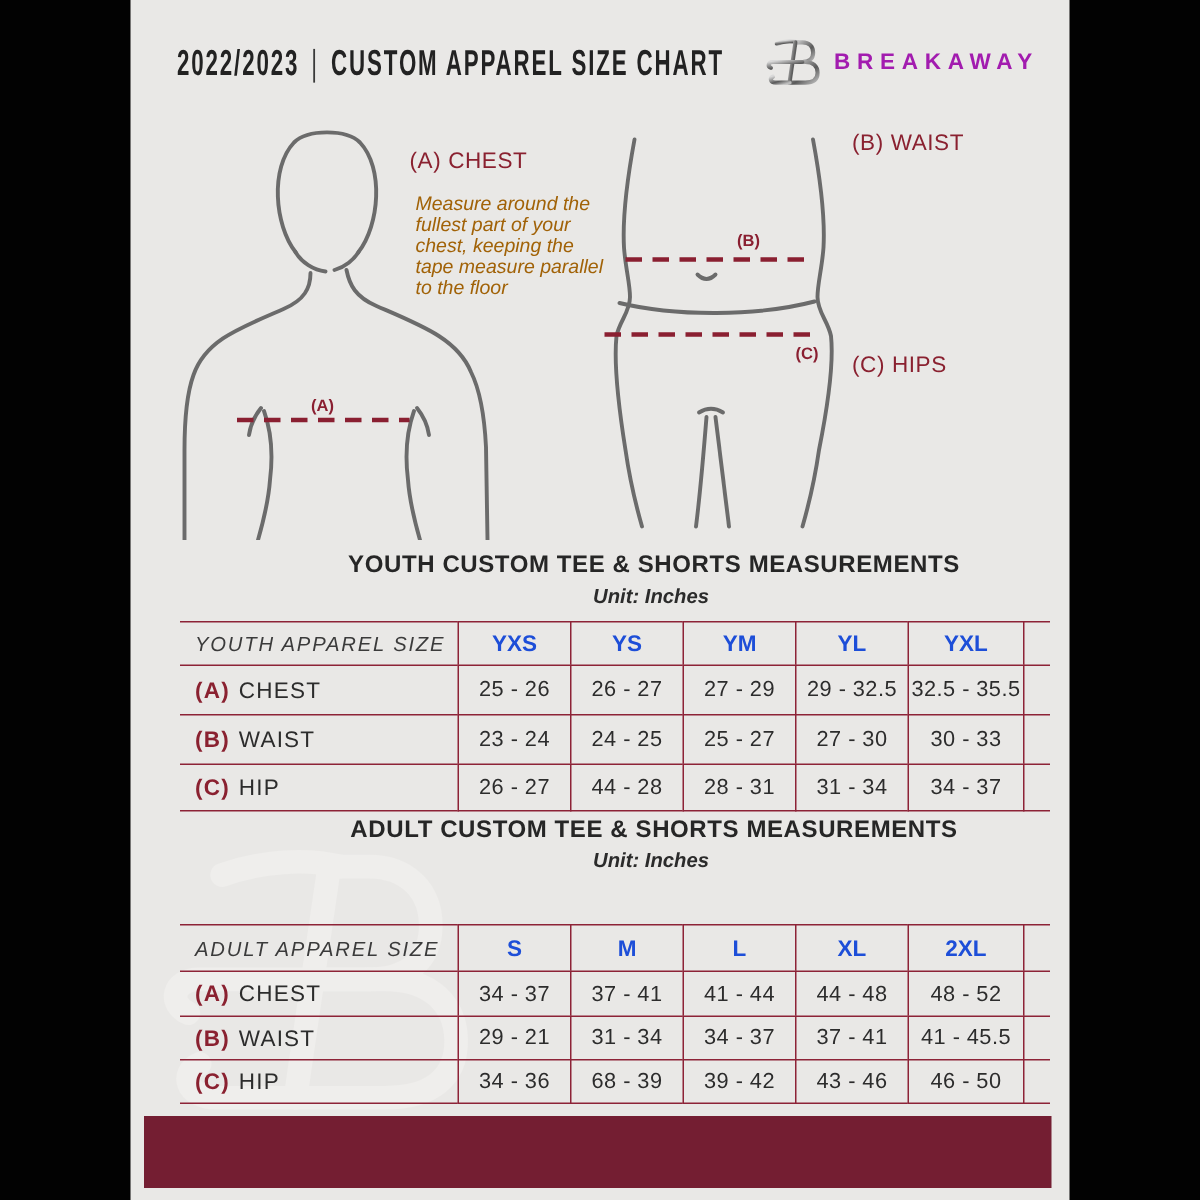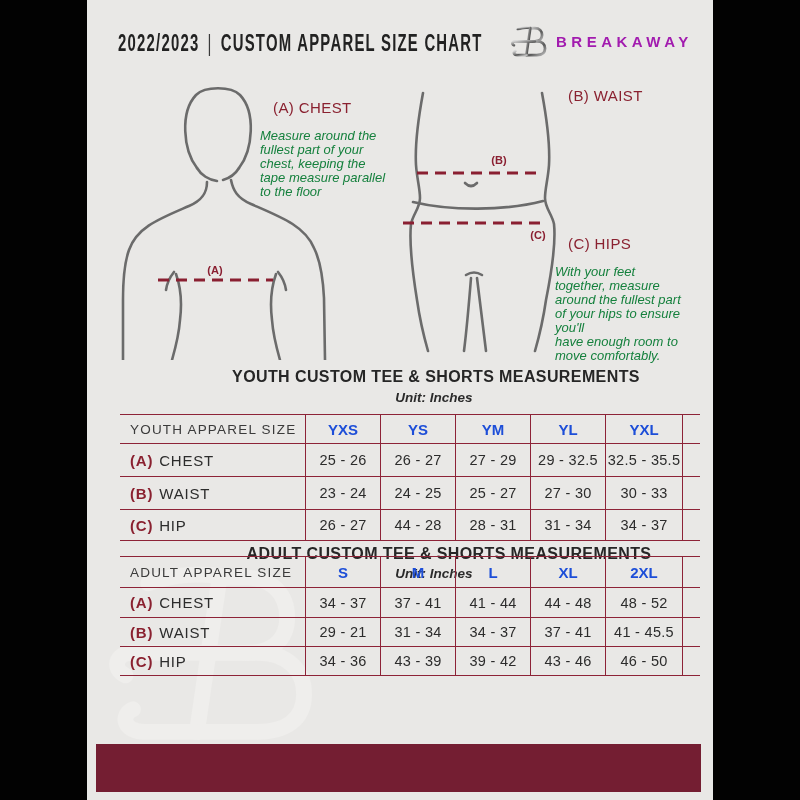--- a/index.html
+++ b/index.html
@@ -13,45 +13,45 @@
             transform:scaleX(0.62);transform-origin:left top;}
   .hdr-left .pipe{font-weight:normal;color:#3a3a3a;}
   .logo-svg{position:absolute;left:423px;top:21px;}
   .brand{position:absolute;left:469px;top:33px;font-size:15px;font-weight:bold;
          letter-spacing:4.5px;color:#a21caf;white-space:nowrap;}
 
   
   .fig{position:absolute;}
   .guide-col{position:absolute;width:160px;}
   .guide-col h3{margin:13px;font-size:15px;font-weight:normal;color:#8a2130;letter-spacing:.4px;}
-  .guide-col p{margin:9px 0 0;font-size:13px;font-style:italic;color:#15803d;
+  .guide-col p{margin:9px 17px 0;font-size:13px;font-style:italic;color:#a16207;
                line-height:14px;white-space:pre-line;}
   .col-chest{left:173px;top:86px;}
   .col-waist{left:468px;top:74px;}
   .col-hips{left:468px;top:222px;}
 
   
   .tbl-title{position:absolute;left:0;width:698px;text-align:center;font-weight:bold;
              font-size:16px;color:#262626;letter-spacing:.4px;}
   .tbl-unit{position:absolute;left:0;width:694px;text-align:center;font-weight:bold;
             font-style:italic;font-size:13.5px;color:#2b2b2b;}
   .t-youth-title{top:368px;} .t-youth-unit{top:390px;}
-  .t-adult-title{top:545px;padding-left:13px;} .t-adult-unit{top:566px;}
+  .t-adult-title{top:545px;} .t-adult-unit{top:566px;}
 
   
   .size-table{position:absolute;left:33px;display:grid;
               grid-template-columns:185px 75px 75px 75px 75px 77px 18px;}
   .tbl-youth{top:414px;grid-template-rows:29px 33px 33px 32px;}
-  .tbl-adult{top:556px;grid-template-rows:31px 30px 29px 30px;text-align:right;}
+  .tbl-adult{top:616px;grid-template-rows:31px 30px 29px 30px;text-align:right;}
   .cell{box-sizing:border-box;border-top:1.5px solid #8d2337;display:flex;
         align-items:center;justify-content:center;color:#2c2c2c;}
   .cell.vline{border-left:1.5px solid #8d2337;}
   .cell.last{border-bottom:1.5px solid #8d2337;}
   .cell.lbl{justify-content:flex-start;padding-left:10px;font-size:15px;letter-spacing:.8px;}
-  .cell.colhead{font-size:13.5px;letter-spacing:1.2px;color:#3b3b3b;}
+  .cell.colhead{font-size:13.5px;letter-spacing:1.2px;color:#3b3b3b;font-style:italic;}
   .cell.sz{font-weight:bold;font-size:15px;color:#1d4ed8;}
   .cell.val{font-size:14.5px;letter-spacing:.3px;}
   .pfx{color:#8a2130;font-weight:bold;margin-right:6px;}
   .filler{border-left:1.5px solid #8d2337;}
 
   
   .watermark{position:absolute;left:16px;top:551px;opacity:.55;}
   .footer-bar{position:absolute;left:9px;top:744px;width:605px;height:48px;background:#741e32;}
 </style>
 </head>
@@ -124,27 +124,20 @@
 fullest part of your
 chest, keeping the
 tape measure parallel
 to the floor</p>
     </div>
     <div class="guide-col col-waist">
       <h3>(B) WAIST</h3>
     </div>
     <div class="guide-col col-hips">
       <h3>(C) HIPS</h3>
-      <p>With your feet
-together, measure
-around the fullest part
-of your hips to ensure
-you'll
-have enough room to
-move comfortably.</p>
     </div>
 
     <svg class="watermark" width="218" height="200" viewBox="0 0 58 50">
       <g fill="none" stroke="#f4f3f1" stroke-width="4.2" stroke-linecap="round">
         <path d="M 12 7 C 19 4.5 27 4 33 5.5"></path>
         <path d="M 31 5.5 H 38 C 45 5.5 49 10 49 16 C 49 22 45 25.5 38 25.5 H 28"></path>
         <path d="M 38 25.5 H 41 C 49 25.5 53.5 30 53.5 36.5 C 53.5 43 49 46.5 41 46.5 H 25"></path>
         <path d="M 31 5.5 L 25 46.5"></path>
         <path d="M 38 25.5 H 8 C 3 25.5 2.5 30 6 31.5"></path>
         <path d="M 25 46.5 H 11 C 5.5 46.5 4.5 42 8 40.5"></path>
@@ -229,21 +222,21 @@
       <div class="cell val vline">34 - 37</div>
       <div class="cell val vline">37 - 41</div>
       <div class="cell val vline">41 - 45.5</div>
       <div class="cell filler"></div>
 
       <div class="cell lbl last">
         <span class="pfx">(C)</span>
         <span>HIP</span>
         </div>
       <div class="cell val vline last">34 - 36</div>
-      <div class="cell val vline last">43 - 39</div>
+      <div class="cell val vline last">68 - 39</div>
       <div class="cell val vline last">39 - 42</div>
       <div class="cell val vline last">43 - 46</div>
       <div class="cell val vline last">46 - 50</div>
       <div class="cell filler last"></div>
     </div>
 
     <div class="footer-bar"></div>
   </div>
 </div>
 

